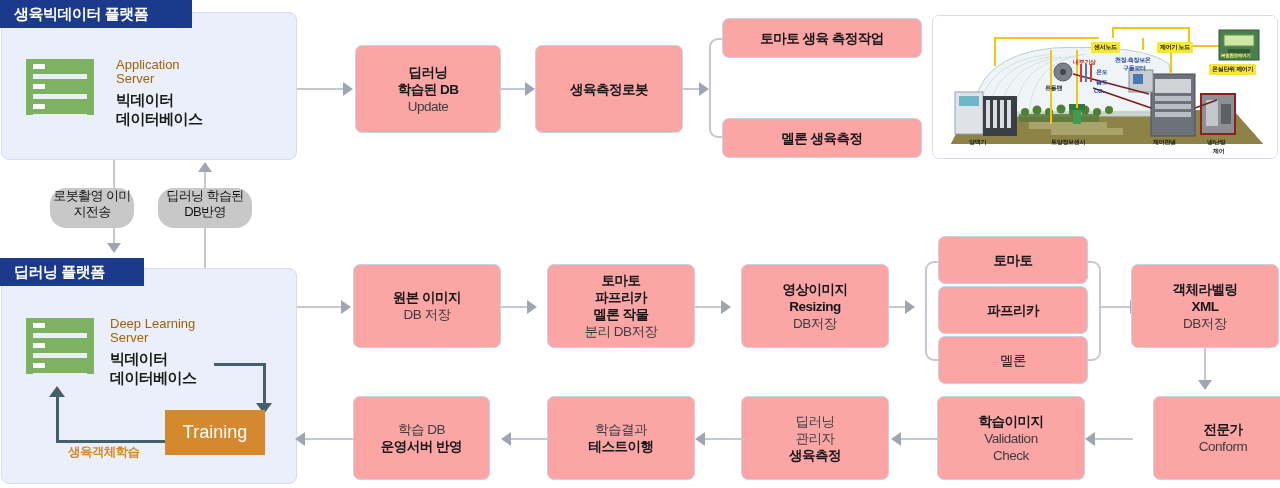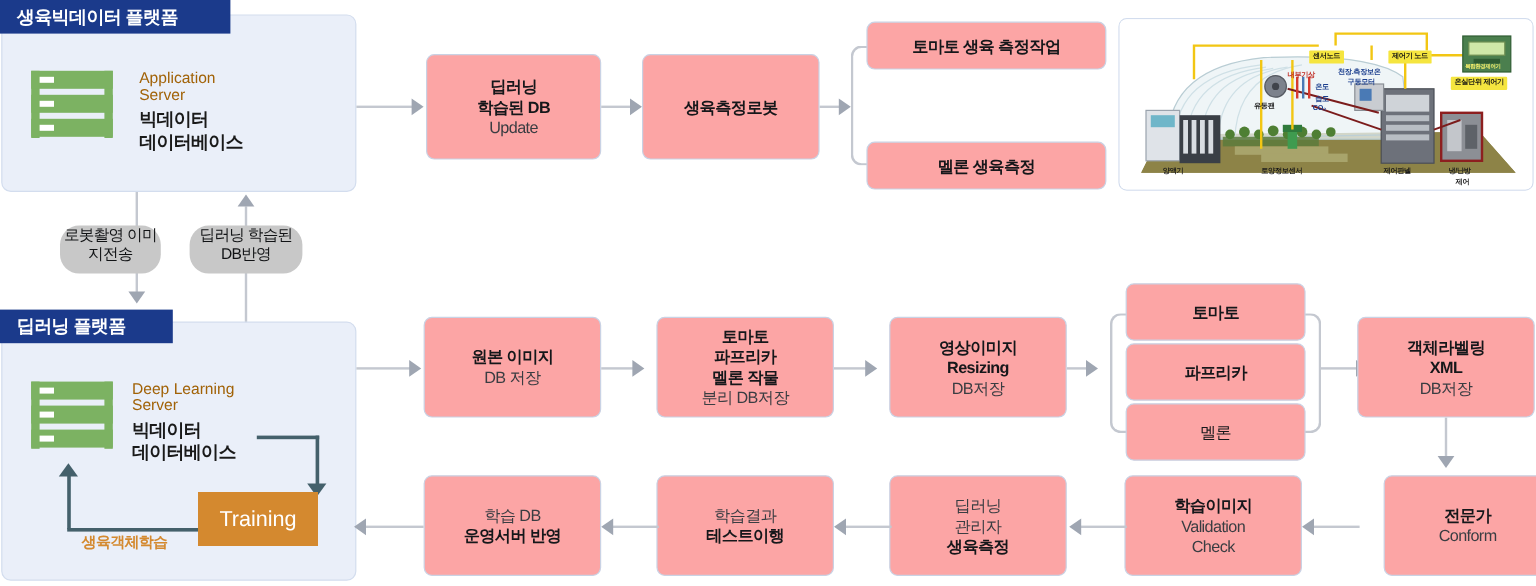--- a/index.html
+++ b/index.html
@@ -479,21 +479,21 @@
   <div class="box" style="left:547px;top:396px;width:148px;height:84px;">
     <div>
       <span class="ln n">학습결과</span>
       <span class="ln b">테스트이행</span>
     </div>
   </div>
 
   <div class="ln-h" style="left:509px;top:438px;width:40px;"></div>
   <div class="ar ar-l" style="left:501px;top:432px;"></div>
 
-  <div class="box" style="left:353px;top:396px;width:148px;height:84px;">
+  <div class="box" style="left:353px;top:396px;width:137px;height:84px;">
     <div>
       <span class="ln n">학습 DB</span>
       <span class="ln b">운영서버 반영</span>
     </div>
   </div>
 
   <div class="ln-h" style="left:305px;top:438px;width:48px;"></div>
   <div class="ar ar-l" style="left:295px;top:432px;"></div>
 
 </div>

